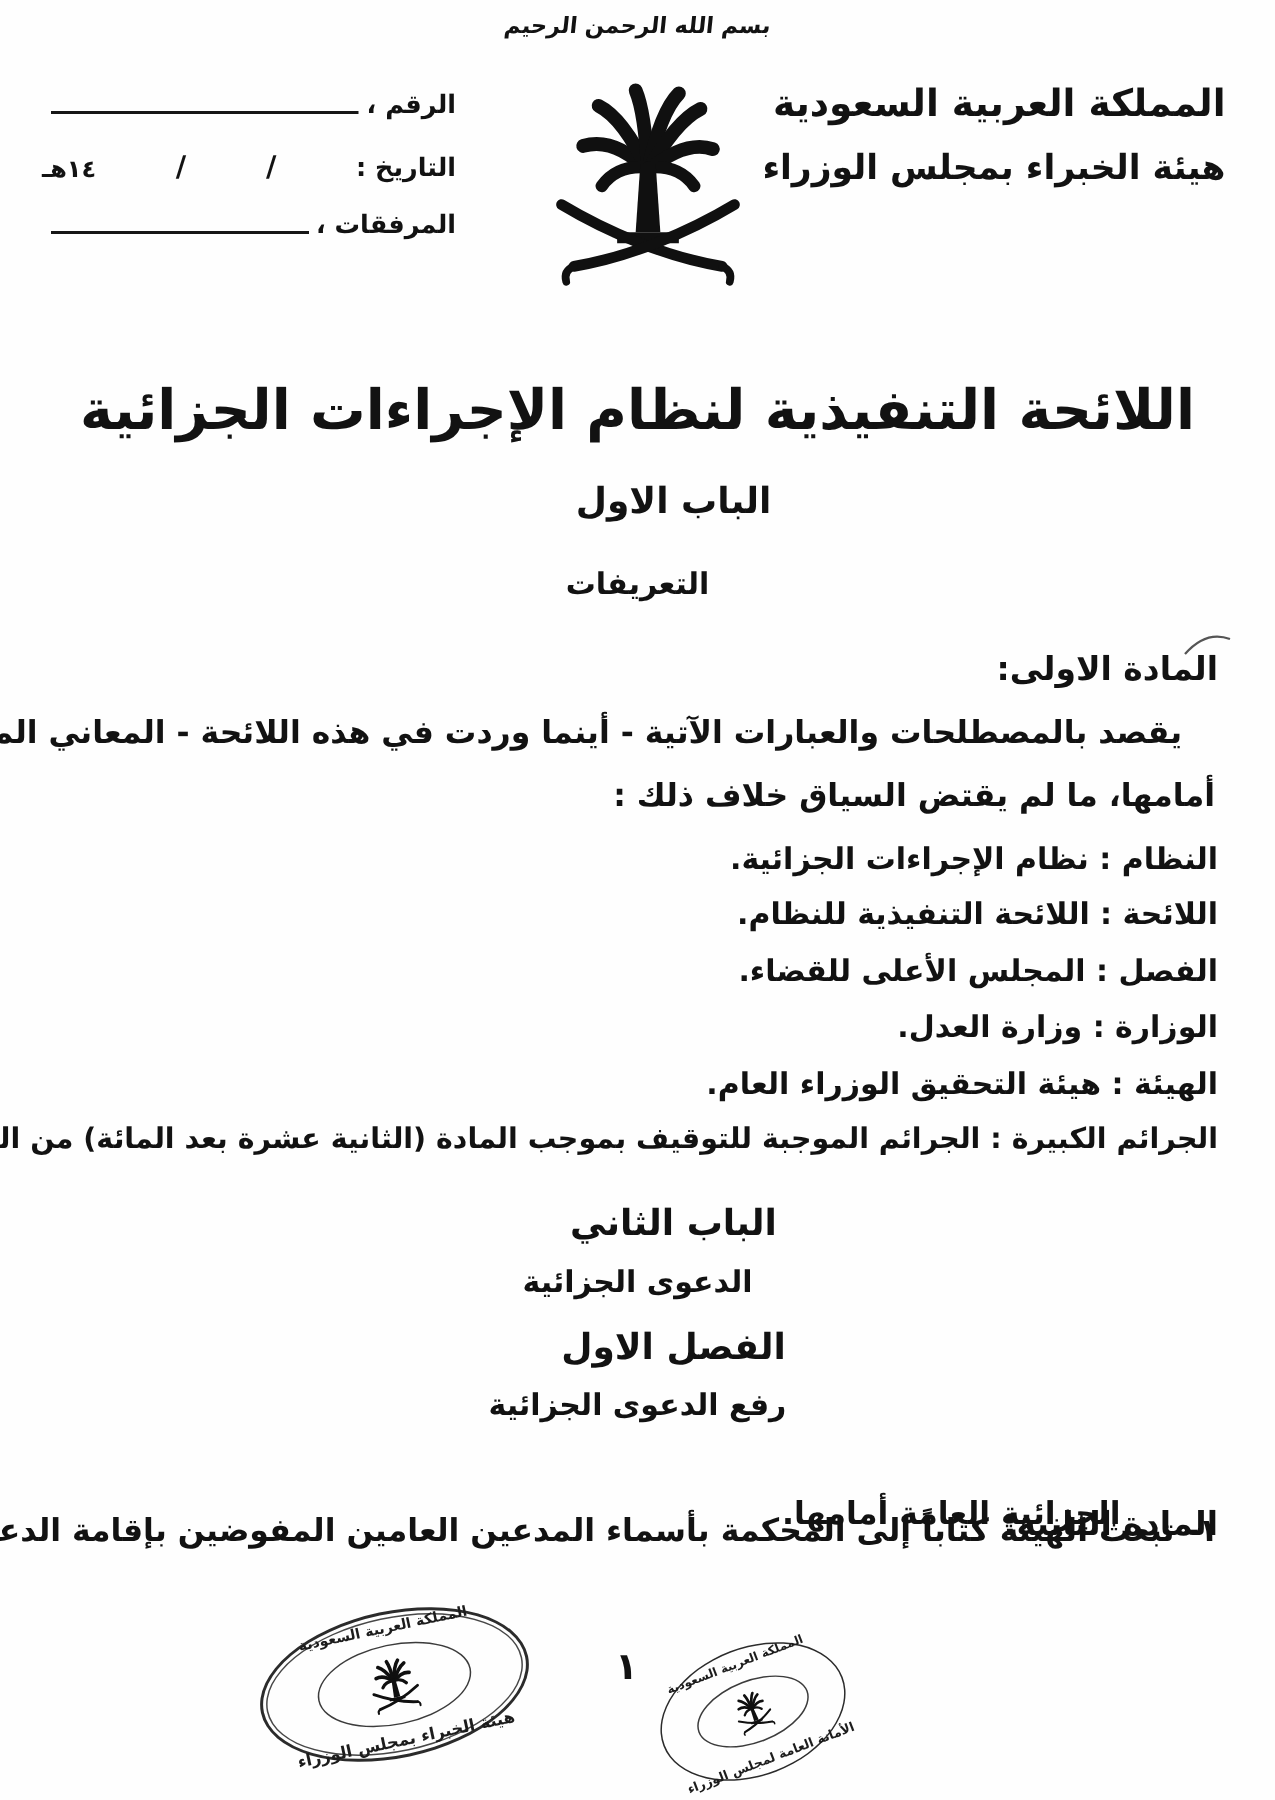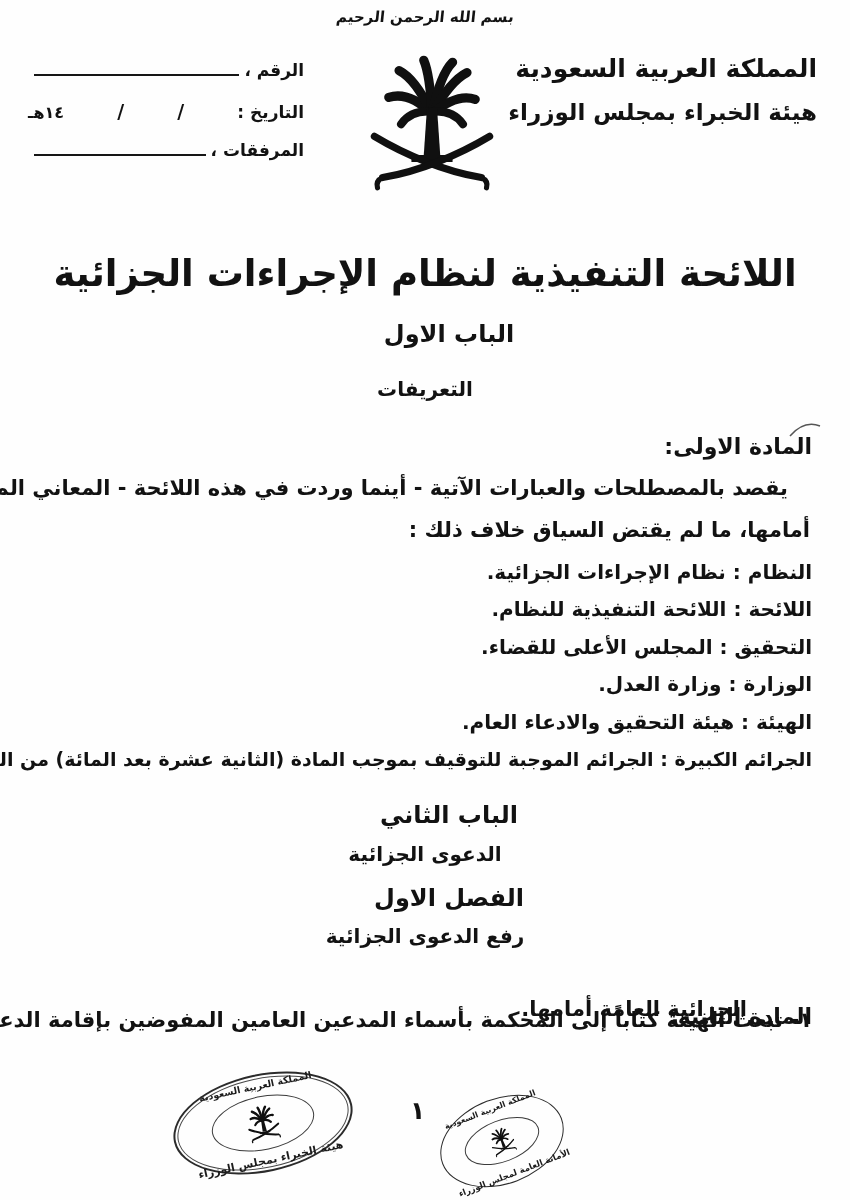--- a/index.html
+++ b/index.html
@@ -124,27 +124,27 @@
   <div class="abs bodyline nowrap" style="top:476px;right:62px">يقصد بالمصطلحات والعبارات الآتية - أينما وردت في هذه اللائحة - المعاني المبينة</div>
   <div class="abs bodyline nowrap" style="top:518px;right:40px">أمامها، ما لم يقتض السياق خلاف ذلك :</div>
 
   <div class="abs termline" style="top:560px">
     <span>النظام</span><span> : </span><span>نظام الإجراءات الجزائية.</span>
   </div>
   <div class="abs termline" style="top:597px">
     <span>اللائحة</span><span> : </span><span>اللائحة التنفيذية للنظام.</span>
   </div>
   <div class="abs termline" style="top:635px">
-    <span>التحقيق</span><span> : </span><span>المجلس الأعلى للقضاء.</span>
+    <span>الفصل</span><span> : </span><span>المجلس الأعلى للقضاء.</span>
   </div>
   <div class="abs termline" style="top:672px">
     <span>الوزارة</span><span> : </span><span>وزارة العدل.</span>
   </div>
   <div class="abs termline" style="top:710px">
-    <span>الهيئة</span><span> : </span><span>هيئة التحقيق والادعاء العام.</span>
+    <span>الهيئة</span><span> : </span><span>هيئة التحقيق الوزراء العام.</span>
   </div>
   <div class="abs termline long" style="top:748px">
     <span>الجرائم الكبيرة</span><span> : </span><span>الجرائم الموجبة للتوقيف بموجب المادة (الثانية عشرة بعد المائة) من النظام.</span>
   </div>
 
   <div class="abs center h-part nowrap" style="top:801px">الباب الثاني</div>
   <div class="abs center h-sub nowrap" style="top:842px">الدعوى الجزائية</div>
   <div class="abs center h-part nowrap" style="top:884px">الفصل الاول</div>
   <div class="abs center h-sub nowrap" style="top:924px">رفع الدعوى الجزائية</div>
 

